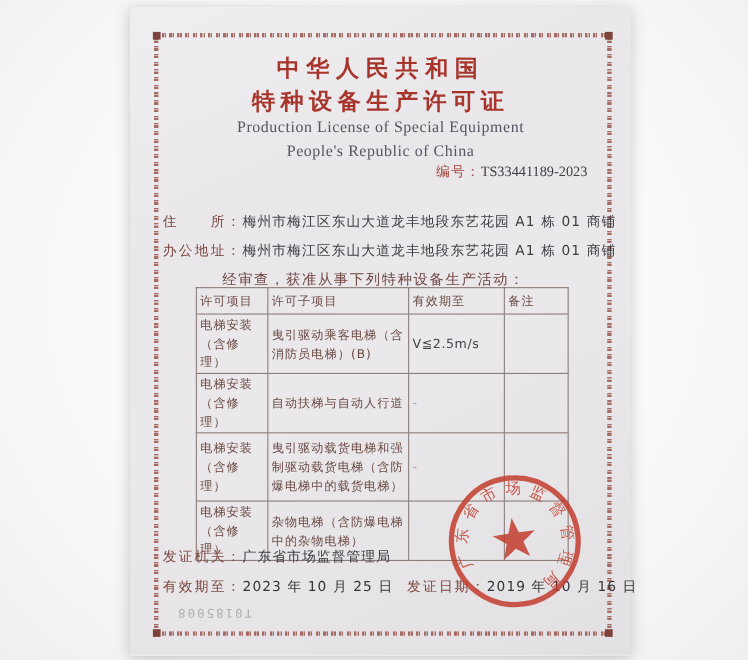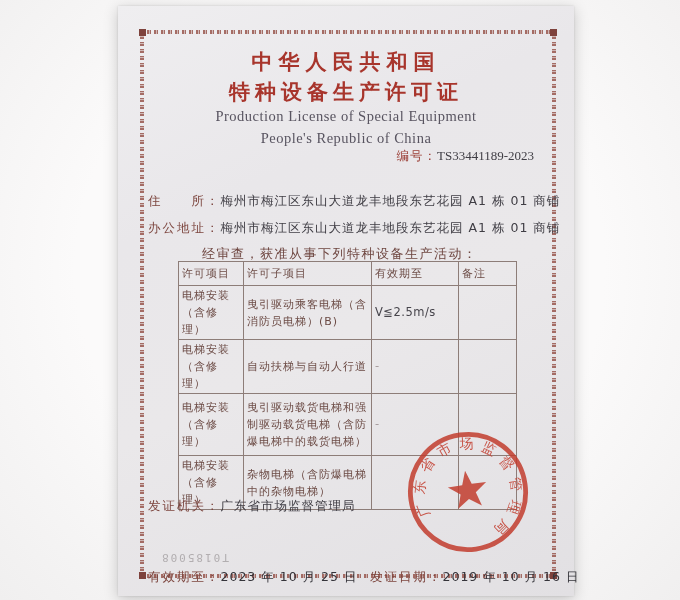--- a/index.html
+++ b/index.html
@@ -45,21 +45,21 @@
   table.lic{position:absolute;top:255px;left:60px;width:338px;border-collapse:collapse;table-layout:fixed;}
   .lic th,.lic td{border:1px solid #8d7d78;font-size:11px;color:#6b4a44;text-align:left;
     vertical-align:middle;padding:1px 3px;font-weight:normal;letter-spacing:1px;
     white-space:pre-line;line-height:1.55;}
   .lic tr.hdr{height:24px}.lic tr.r1{height:45px}.lic tr.r2{height:45px}.lic tr.r3{height:62px}.lic tr.r4{height:44px}
   .lic td.param{color:#46444b;letter-spacing:.5px;font-size:11.5px;white-space:nowrap;}
   .lic tr.r2 td.param,.lic tr.r3 td.param{color:#a99fa0;}
 
   .issuer{position:absolute;top:492px;left:30px;font-size:12.5px;color:#3f3d44;letter-spacing:1px;}
   .issuer .lab,.dates .lab{color:#7d463f;letter-spacing:2px;}
-  .dates{position:absolute;font-size:12.5px;color:#35343a;letter-spacing:1px;white-space:nowrap;margin-top:44px;}
+  .dates{position:absolute;font-size:12.5px;color:#35343a;letter-spacing:1px;white-space:nowrap;}
   .valid{top:519px;left:30px;}
   .issuedate{top:519px;left:252px;}
 
   .seal{position:absolute;left:286px;top:422px;width:128px;height:128px;
     transform:rotate(-8deg);opacity:.84;pointer-events:none;}
   .seal text{font-family:"DejaVu Sans",sans-serif;}
 
   .wm{position:absolute;left:42px;top:545px;font-family:"DejaVu Sans Mono",monospace;
     font-size:11px;color:rgba(125,120,122,.5);transform:rotate(180deg);letter-spacing:2px;}
 </style>

